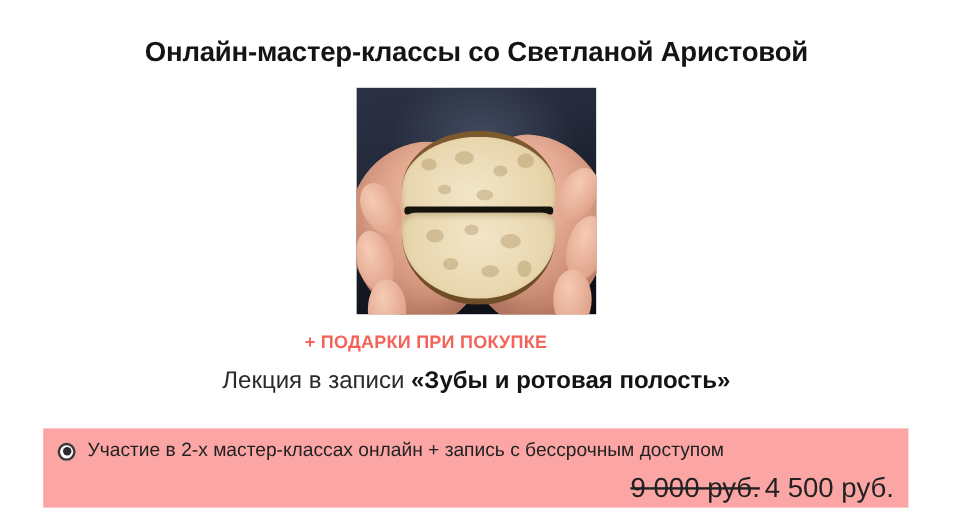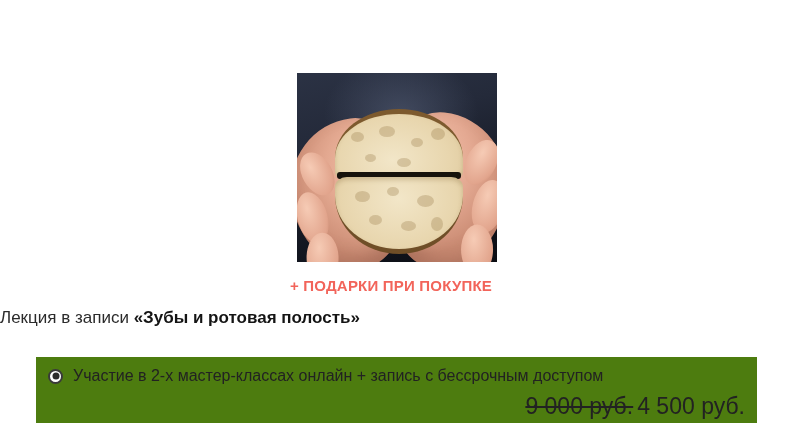--- a/index.html
+++ b/index.html
@@ -137,48 +137,47 @@
     left: 0;
     top: 276px;
     width: 710px;
     text-align: center;
     font-size: 15px;
     line-height: 20px;
     font-weight: bold;
     color: #f2645a;
     letter-spacing: 0.2px;
     white-space: nowrap;
-    padding-left: 36px;
   }
 
   
   .lecture-line {
     position: absolute;
     left: 0;
     top: 306px;
     width: 794px;
-    text-align: left;
-    font-size: 17px;
+    text-align: center;
+    font-size: 20px;
     line-height: 23px;
     color: #2b2b2b;
     white-space: nowrap;
   }
   .lecture-line .bold {
     font-weight: bold;
     color: #141414;
   }
 
   
   .offer-box {
     position: absolute;
     left: 36px;
     top: 357px;
     width: 721px;
     height: 66px;
-    background: #4d7c0f;
+    background: #fca5a5;
   }
   .offer-row {
     position: absolute;
     left: 12px;
     top: 8px;
     display: flex;
     align-items: center;
     gap: 10px;
   }
   .radio {
@@ -224,20 +223,21 @@
   .price-new {
     color: #222222;
     margin-left: 4px;
   }
 </style>
 </head>
 <body>
 
 <div class="page">
 
+  <div class="title">Онлайн-мастер-классы со Светланой Аристовой</div>
 
   <div class="photo-wrap">
     <div class="photo">
       <div class="hand-left">
         <div class="finger f1"></div>
         <div class="finger f2"></div>
         <div class="finger f3"></div>
       </div>
       <div class="hand-right">
         <div class="finger f4"></div>

